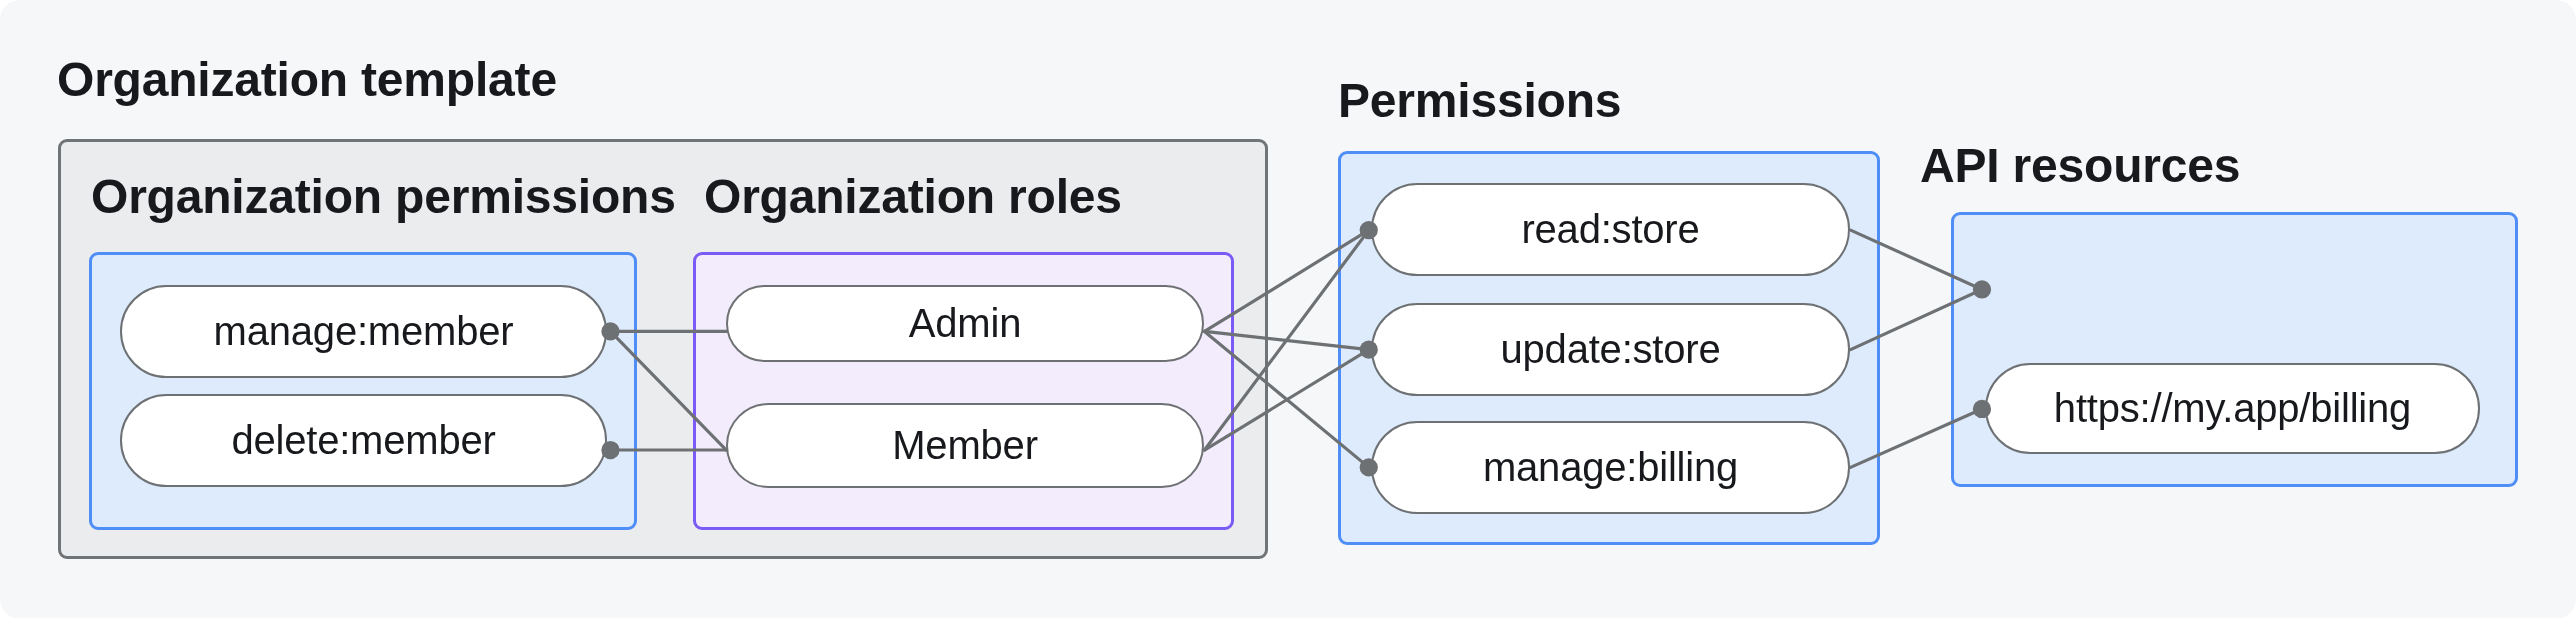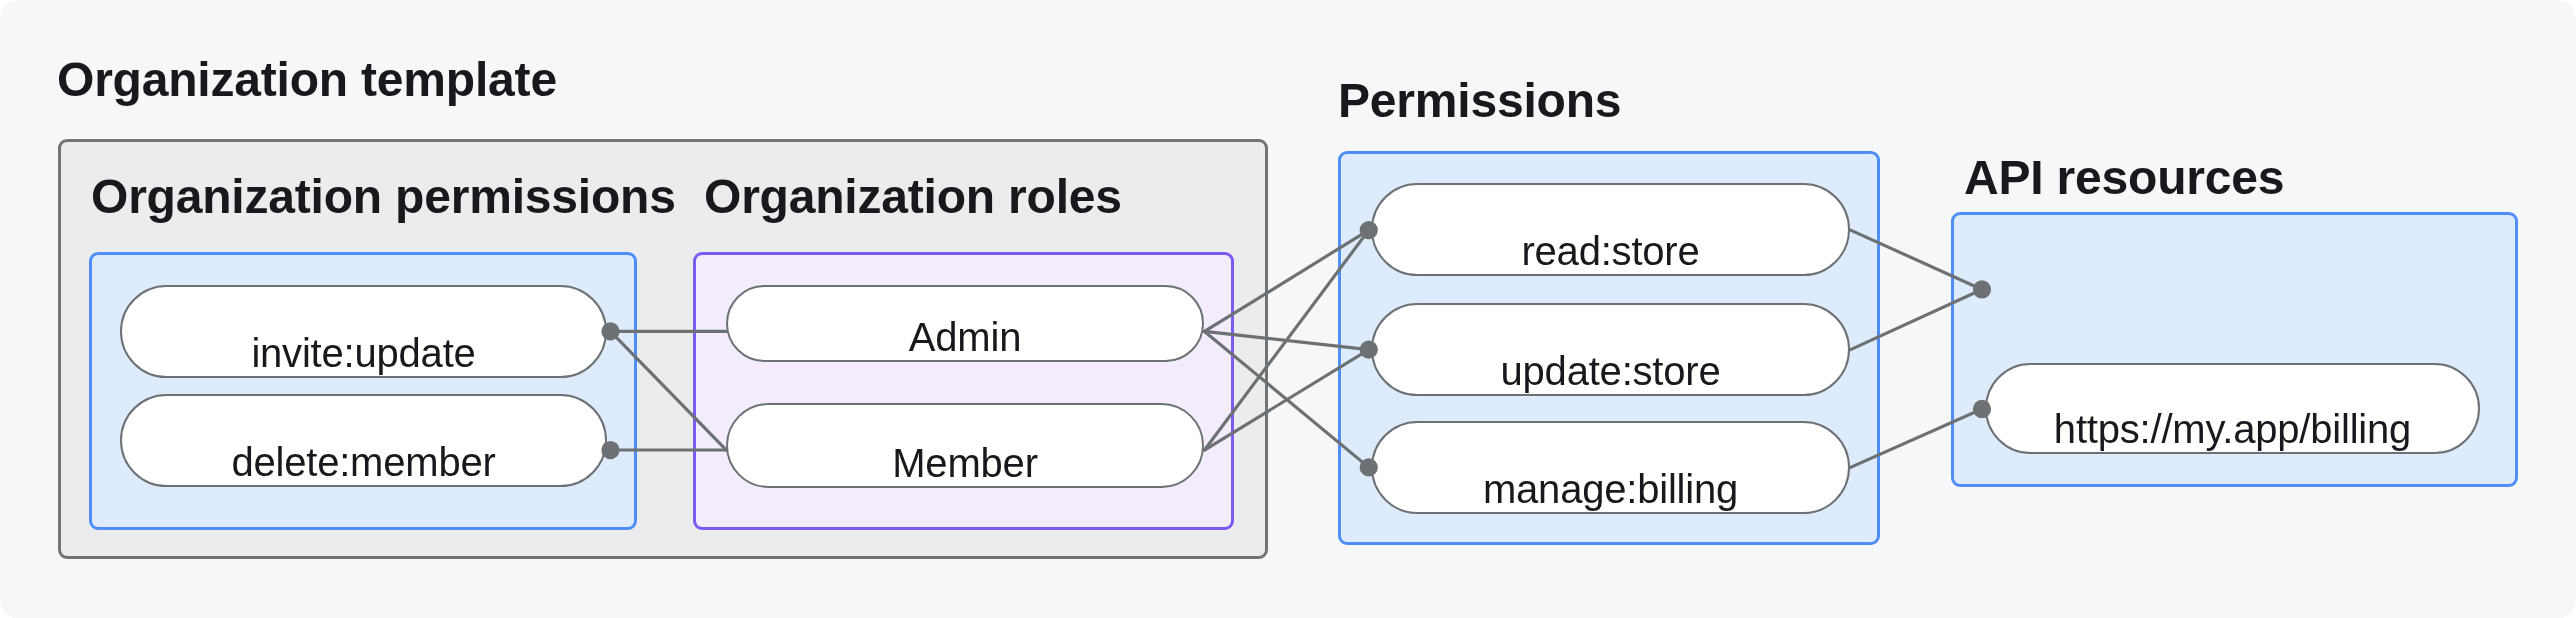--- a/index.html
+++ b/index.html
@@ -22,21 +22,21 @@
     font-weight: 600;
     color: #17191c;
     letter-spacing: -0.2px;
     white-space: nowrap;
     line-height: 1.25;
   }
   #lbl-title    { left: 57px;   top: 50px;  }
   #lbl-orgperm  { left: 91px;  top: 167px; }
   #lbl-orgroles { left: 704px;  top: 167px; }
   #lbl-perm     { left: 1338px; top: 71px;  }
-  #lbl-api      { left: 1964px; top: 136px; margin-top: 12px; }
+  #lbl-api      { left: 1920px; top: 136px; }
 
   .box {
     position: absolute;
     box-sizing: border-box;
     border-radius: 9px;
   }
   #box-template {
     left: 58px; top: 139px; width: 1210px; height: 420px;
     background: #ebeced;
     border: 3.7px solid #717477;
@@ -48,21 +48,21 @@
   #box-perm     { left: 1338px; top: 151px; width: 542px; height: 394px; }
   #box-api      { left: 1951px; top: 212px; width: 567px; height: 275px; }
 
   .node {
     position: absolute;
     box-sizing: border-box;
     background: #ffffff;
     border: 2.7px solid #6e7173;
     border-radius: 912px;
     display: flex;
-    align-items: flex-end;
+    align-items: center;
     justify-content: center;
     font-size: 40px;
     font-weight: 400;
     color: #17191c;
     white-space: nowrap;
     letter-spacing: -0.2px;
   }
   #edges-svg {
     position: absolute;
     left: 0; top: 0;
@@ -90,21 +90,21 @@
 
   <div class="lbl" id="lbl-perm">Permissions</div>
 
   <div class="box blue" id="box-perm"></div>
 
   <div class="lbl" id="lbl-api">API resources</div>
 
   <div class="box blue" id="box-api"></div>
 
   <div class="node" style="left: 120px; top: 285px; width: 487px; height: 93px;">
-    <span>invite:update</span>
+    <span>manage:member</span>
   </div>
 
   <div class="node" style="left: 120px; top: 394px; width: 487px; height: 93px;">
     <span>delete:member</span>
   </div>
 
   <div class="node" style="left: 726px; top: 285px; width: 478px; height: 77px;">
     <span>Admin</span>
   </div>
 

